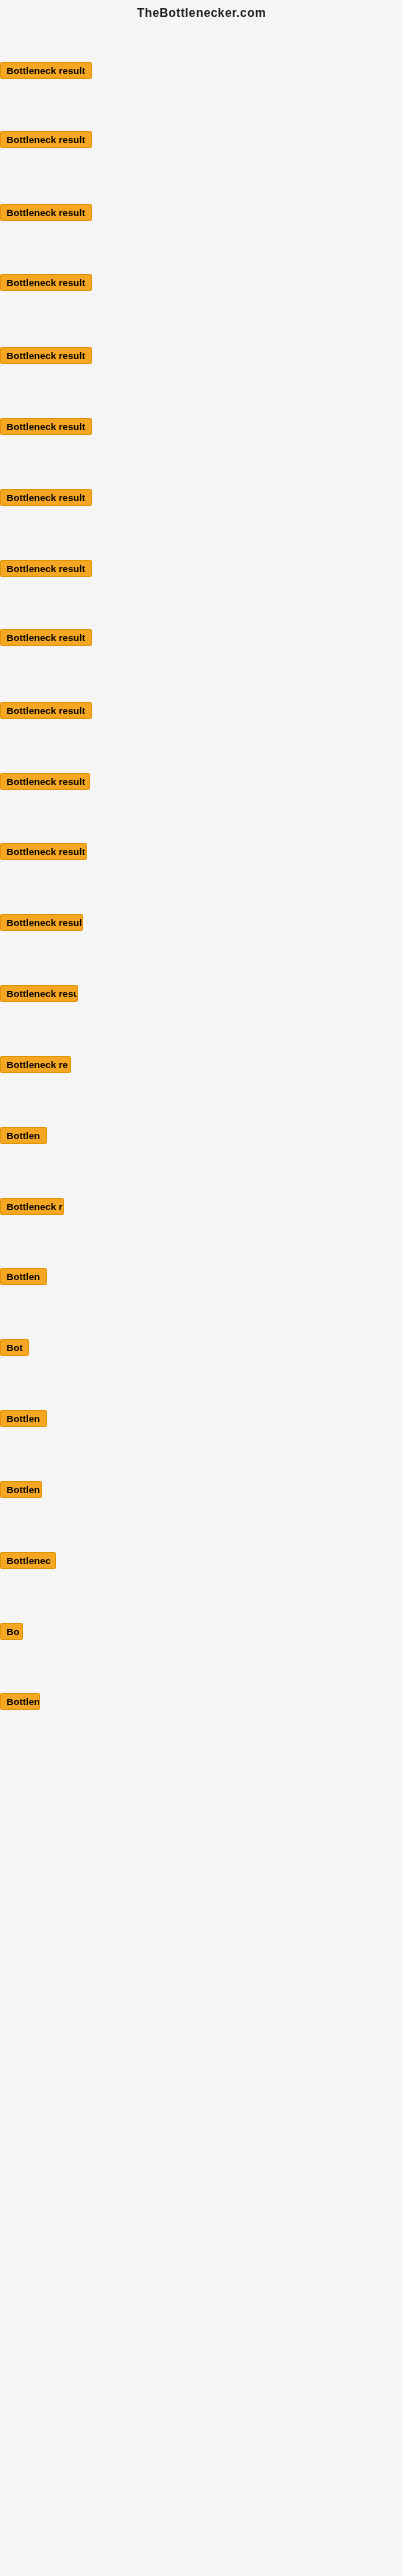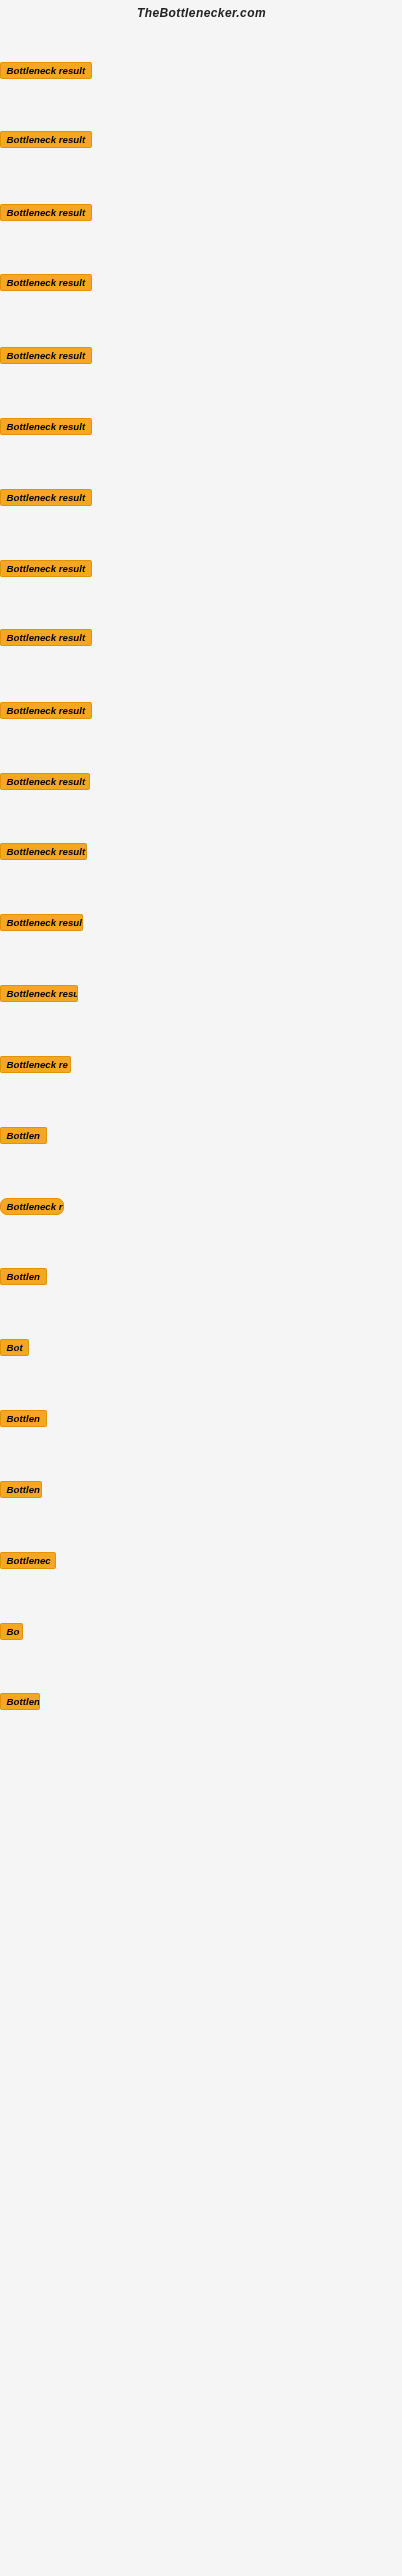--- a/index.html
+++ b/index.html
@@ -1,19 +1,18 @@
 <!DOCTYPE html>
 <html style="font-size:13px"><head>
   <meta charset="utf-8">
   <style>
     * {
       margin: 0;
       padding: 0;
       box-sizing: border-box;
-      font-style: italic;
     }
     body {
       width: 403px;
       min-height: 2576px;
       background-color: #f5f5f5;
       font-family: Arial, sans-serif;
       position: relative;
     }
     .site-header {
       text-align: center;
@@ -55,21 +54,21 @@
     <div class="result-row" style="top: 449px;"><span class="bottleneck-badge" style="max-width: 97px;">Bottleneck result</span></div>
     <div class="result-row" style="top: 520px;"><span class="bottleneck-badge" style="max-width: 96px;">Bottleneck result</span></div>
     <div class="result-row" style="top: 589px;"><span class="bottleneck-badge" style="max-width: 95px;">Bottleneck result</span></div>
     <div class="result-row" style="top: 662px;"><span class="bottleneck-badge" style="max-width: 93px;">Bottleneck result</span></div>
     <div class="result-row" style="top: 733px;"><span class="bottleneck-badge" style="max-width: 90px;">Bottleneck result</span></div>
     <div class="result-row" style="top: 803px;"><span class="bottleneck-badge" style="max-width: 87px;">Bottleneck result</span></div>
     <div class="result-row" style="top: 874px;"><span class="bottleneck-badge" style="max-width: 83px;">Bottleneck result</span></div>
     <div class="result-row" style="top: 945px;"><span class="bottleneck-badge" style="max-width: 78px;">Bottleneck result</span></div>
     <div class="result-row" style="top: 1016px;"><span class="bottleneck-badge" style="max-width: 71px; text-align: center;">Bottleneck re</span></div>
     <div class="result-row" style="top: 1087px;"><span class="bottleneck-badge" style="max-width: 58px;">Bottlen</span></div>
-    <div class="result-row" style="top: 1158px;"><span class="bottleneck-badge" style="max-width: 64px; border-radius: 7px;">Bottleneck r</span></div>
+    <div class="result-row" style="top: 1158px;"><span class="bottleneck-badge" style="max-width: 64px;">Bottleneck r</span></div>
     <div class="result-row" style="top: 1228px;"><span class="bottleneck-badge" style="max-width: 52px;">Bottlen</span></div>
     <div class="result-row" style="top: 1299px;"><span class="bottleneck-badge" style="max-width: 31px;">Bot</span></div>
     <div class="result-row" style="top: 1370px;"><span class="bottleneck-badge" style="max-width: 48px;">Bottlen</span></div>
     <div class="result-row" style="top: 1441px;"><span class="bottleneck-badge" style="max-width: 42px;">Bottlen</span></div>
     <div class="result-row" style="top: 1512px;"><span class="bottleneck-badge" style="max-width: 56px; text-align: right;">Bottlenec</span></div>
     <div class="result-row" style="top: 1583px;"><span class="bottleneck-badge" style="max-width: 22.5px;">Bo</span></div>
     <div class="result-row" style="top: 1653px;"><span class="bottleneck-badge" style="max-width: 40px;">Bottlene</span></div>
   </div>
 
 

